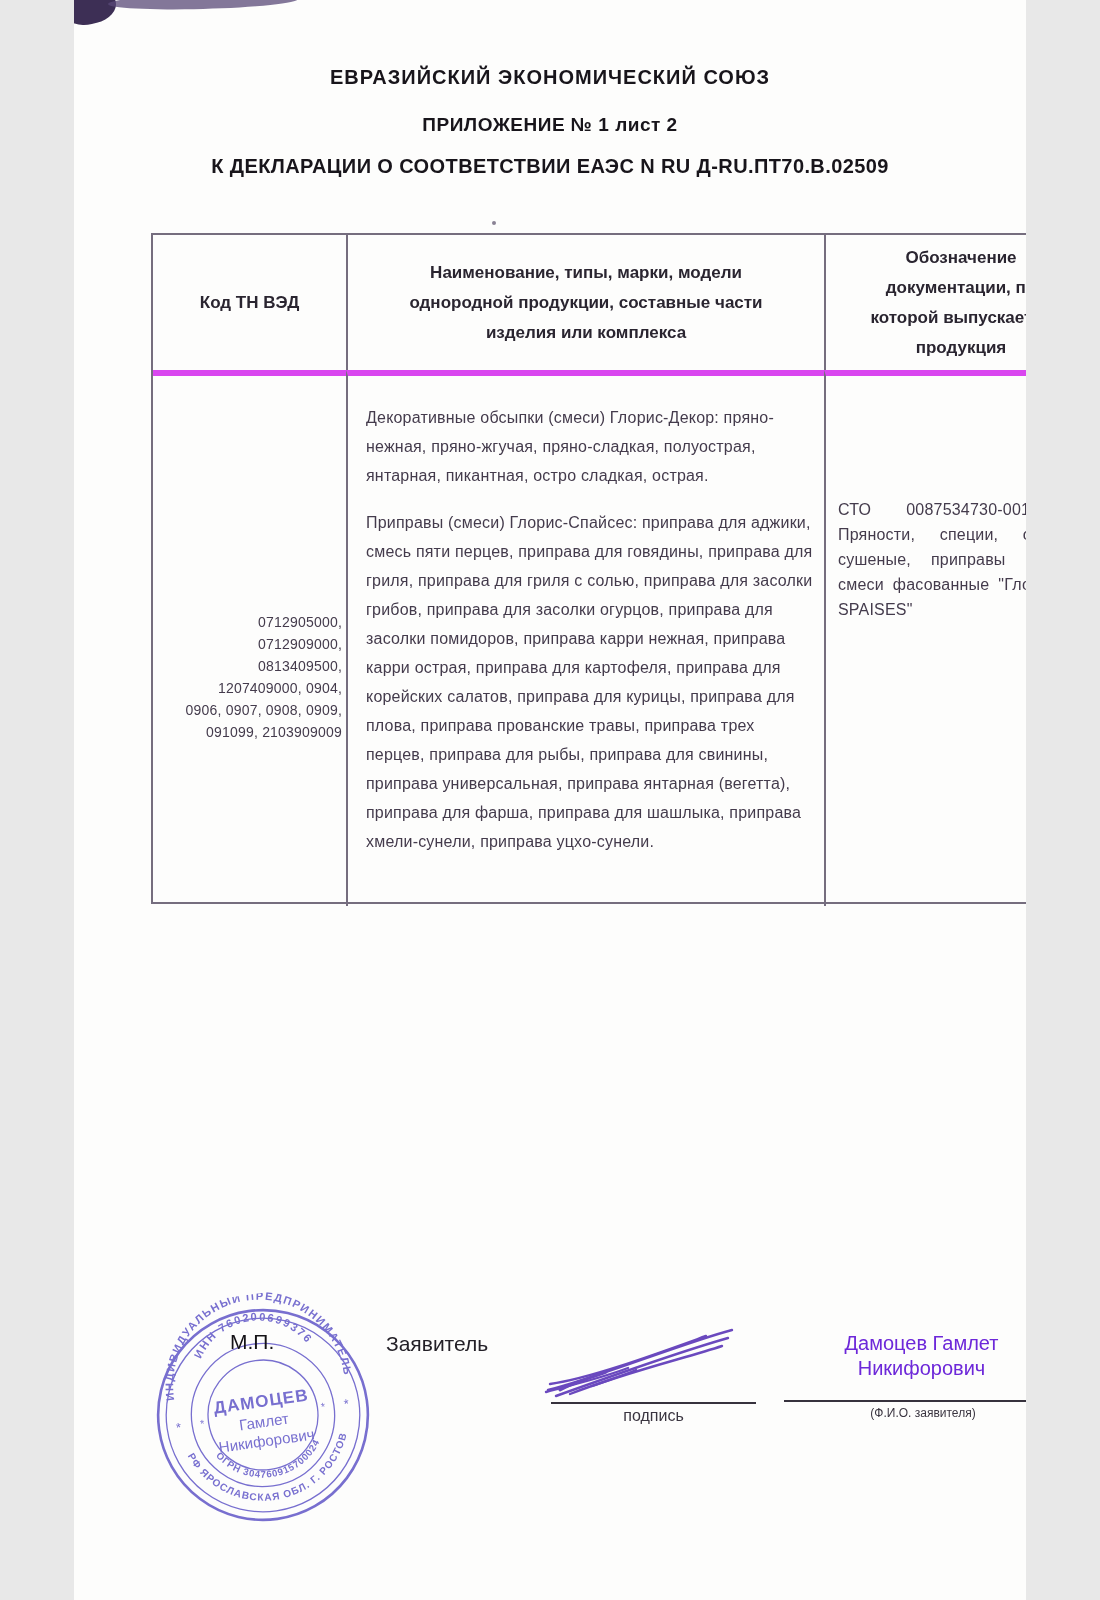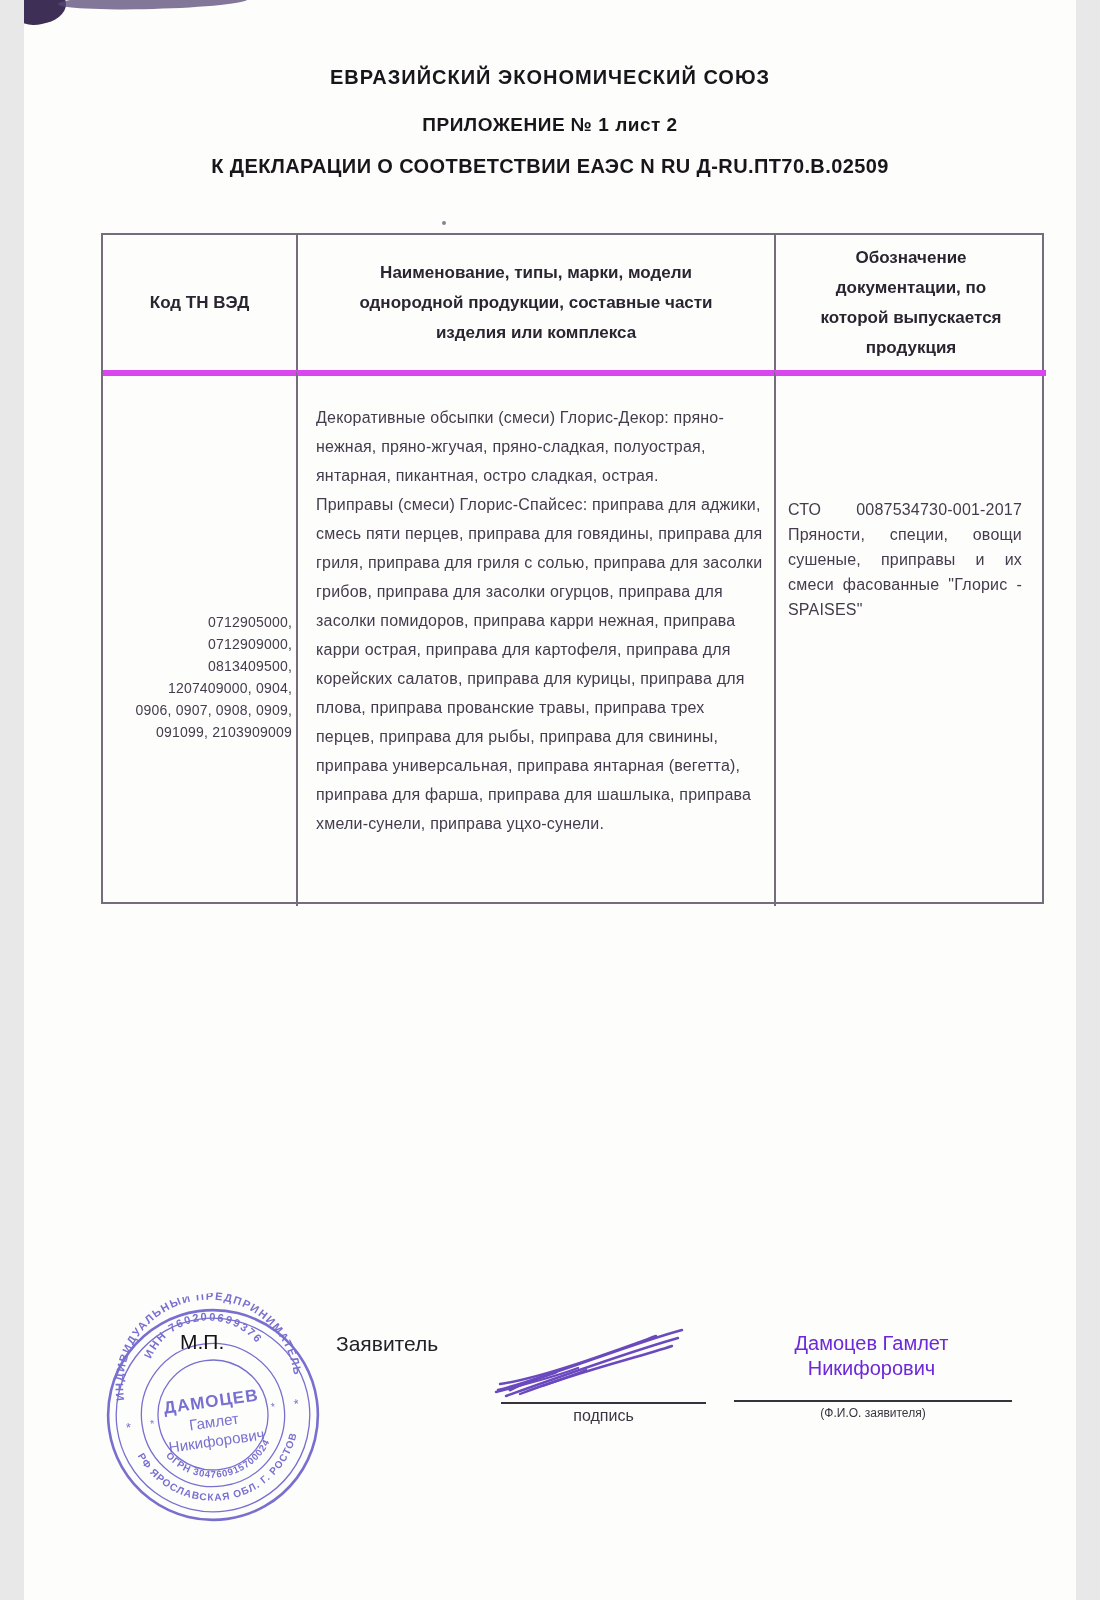--- a/index.html
+++ b/index.html
@@ -1,17 +1,17 @@
 <!DOCTYPE html>
 <html><head>
 <meta charset="utf-8">
 <style>
   html,body{margin:0;padding:0;background:#e8e8e8;}
   .page{
-    position:relative;width:1052px;height:1600px;margin:0 auto;
+    position:relative;width:952px;height:1600px;margin:0 auto;
     background:#fdfdfc;overflow:hidden;
     font-family:"Liberation Sans",sans-serif;color:#443b4c;
   }
   
   .corner-stain{position:absolute;left:-10px;top:-12px;width:52px;height:36px;
     background:#3d2f55;border-radius:45%;transform:rotate(-14deg);}
   .edge-streak{position:absolute;left:34px;top:-6px;width:190px;height:15px;
     background:#5a4a78;border-radius:50%;opacity:.75;transform:rotate(-1.5deg);}
   .speck{position:absolute;width:4px;height:4px;border-radius:50%;background:#8a8294;}
 
@@ -28,21 +28,21 @@
     border:2px solid #756d7e;box-sizing:border-box;
   }
   .cell{box-sizing:border-box;}
   .cell.vline{border-left:2px solid #756d7e;}
   .cell.hline{border-top:6px solid #d946ef;}
   .th{display:flex;flex-direction:column;align-items:center;justify-content:center;
     text-align:center;font-weight:bold;color:#2a2530;font-size:17px;line-height:30px;}
   .codes{font-size:14px;line-height:22px;padding:235px 4px 0 10px;white-space:pre-line;letter-spacing:.2px;text-align:right;}
   .products{padding:27px 10px 0 18px;font-size:16px;line-height:29px;letter-spacing:.2px;}
   .products p{margin:0;}
-  .products p + p{}
+  .products p + p{margin-top:18px;}
   .docref{padding:121px 24px 0 12px;font-size:16px;line-height:25px;
     text-align:justify;text-align-last:left;letter-spacing:.2px;}
 
   
   .mp-label{position:absolute;left:156px;top:1330px;font-size:21px;color:#141216;z-index:3;text-align:center;}
   .applicant-label{position:absolute;left:312px;top:1332px;font-size:21px;color:#232027;}
   .stamp{position:absolute;left:68px;top:1294px;width:242px;height:242px;
     opacity:.82;transform:rotate(-8deg);z-index:2;}
   .signature{position:absolute;left:462px;top:1320px;z-index:2;}
   .uline{position:absolute;height:2px;background:#37323d;}

